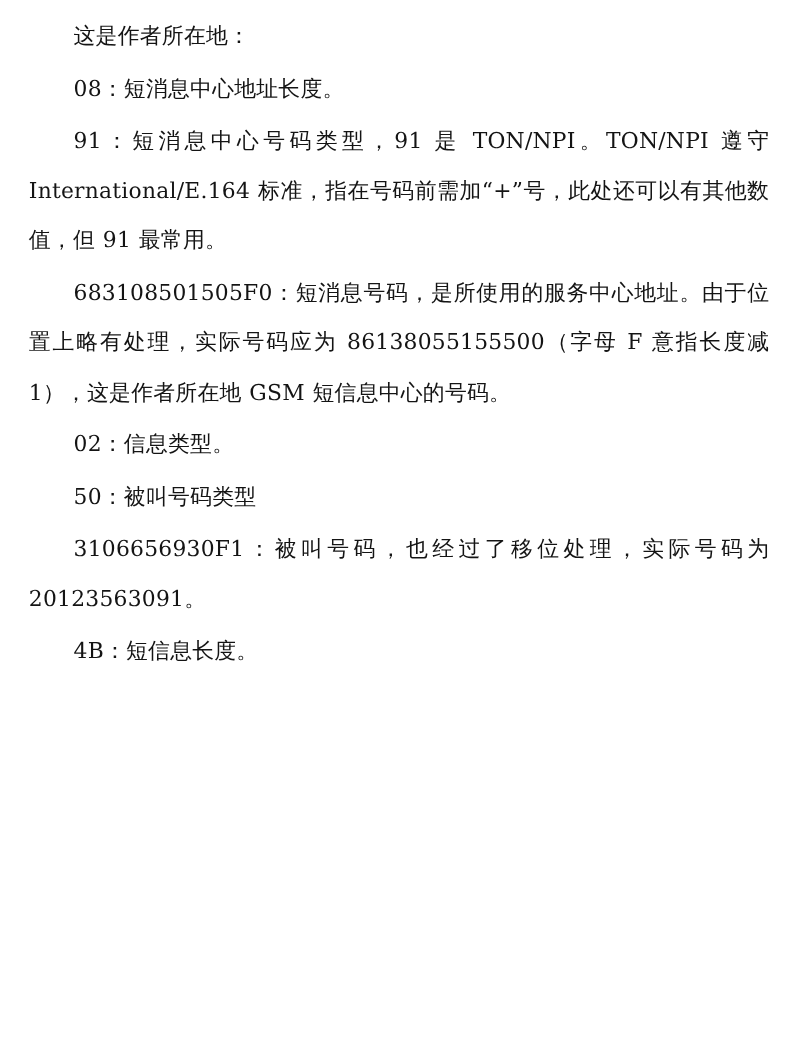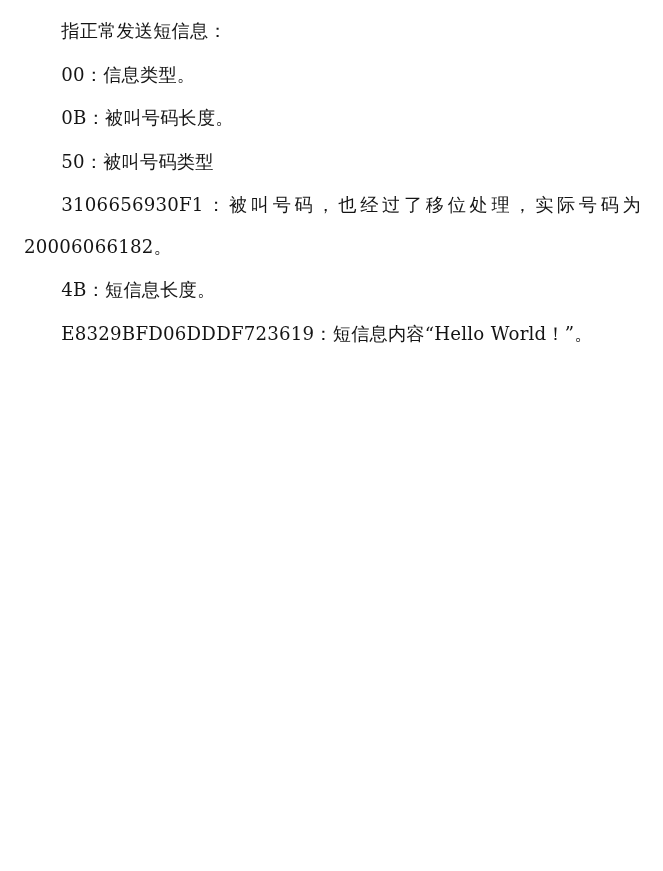--- a/index.html
+++ b/index.html
@@ -34,21 +34,22 @@
     text-justify: inter-ideograph;
     letter-spacing: 0.2px;
     word-spacing: 0.5px;
   }
 </style>
 </head>
 <body>
 
 <div class="page">
   <div class="body-text">
-    <p class="para">指正常发送短信息：</p>
-    <p class="para">00：信息类型。</p>
-    <p class="para">0B：被叫号码长度。</p>
+    <p class="para">这是作者所在地：</p>
+    <p class="para">08：短消息中心地址长度。</p>
+    <p class="para">91：短消息中心号码类型，91 是 TON/NPI。TON/NPI 遵守 International/E.164 标准，指在号码前需加“+”号，此处还可以有其他数值，但 91 最常用。</p>
+    <p class="para">683108501505F0：短消息号码，是所使用的服务中心地址。由于位置上略有处理，实际号码应为 86138055155500（字母 F 意指长度减 1），这是作者所在地 GSM 短信息中心的号码。</p>
+    <p class="para">02：信息类型。</p>
     <p class="para">50：被叫号码类型</p>
-    <p class="para">3106656930F1：被叫号码，也经过了移位处理，实际号码为 20006066182。</p>
+    <p class="para">3106656930F1：被叫号码，也经过了移位处理，实际号码为 20123563091。</p>
     <p class="para">4B：短信息长度。</p>
-    <p class="para">E8329BFD06DDDF723619：短信息内容“Hello World！”。</p>
   </div>
 </div>
 
 </body></html>

